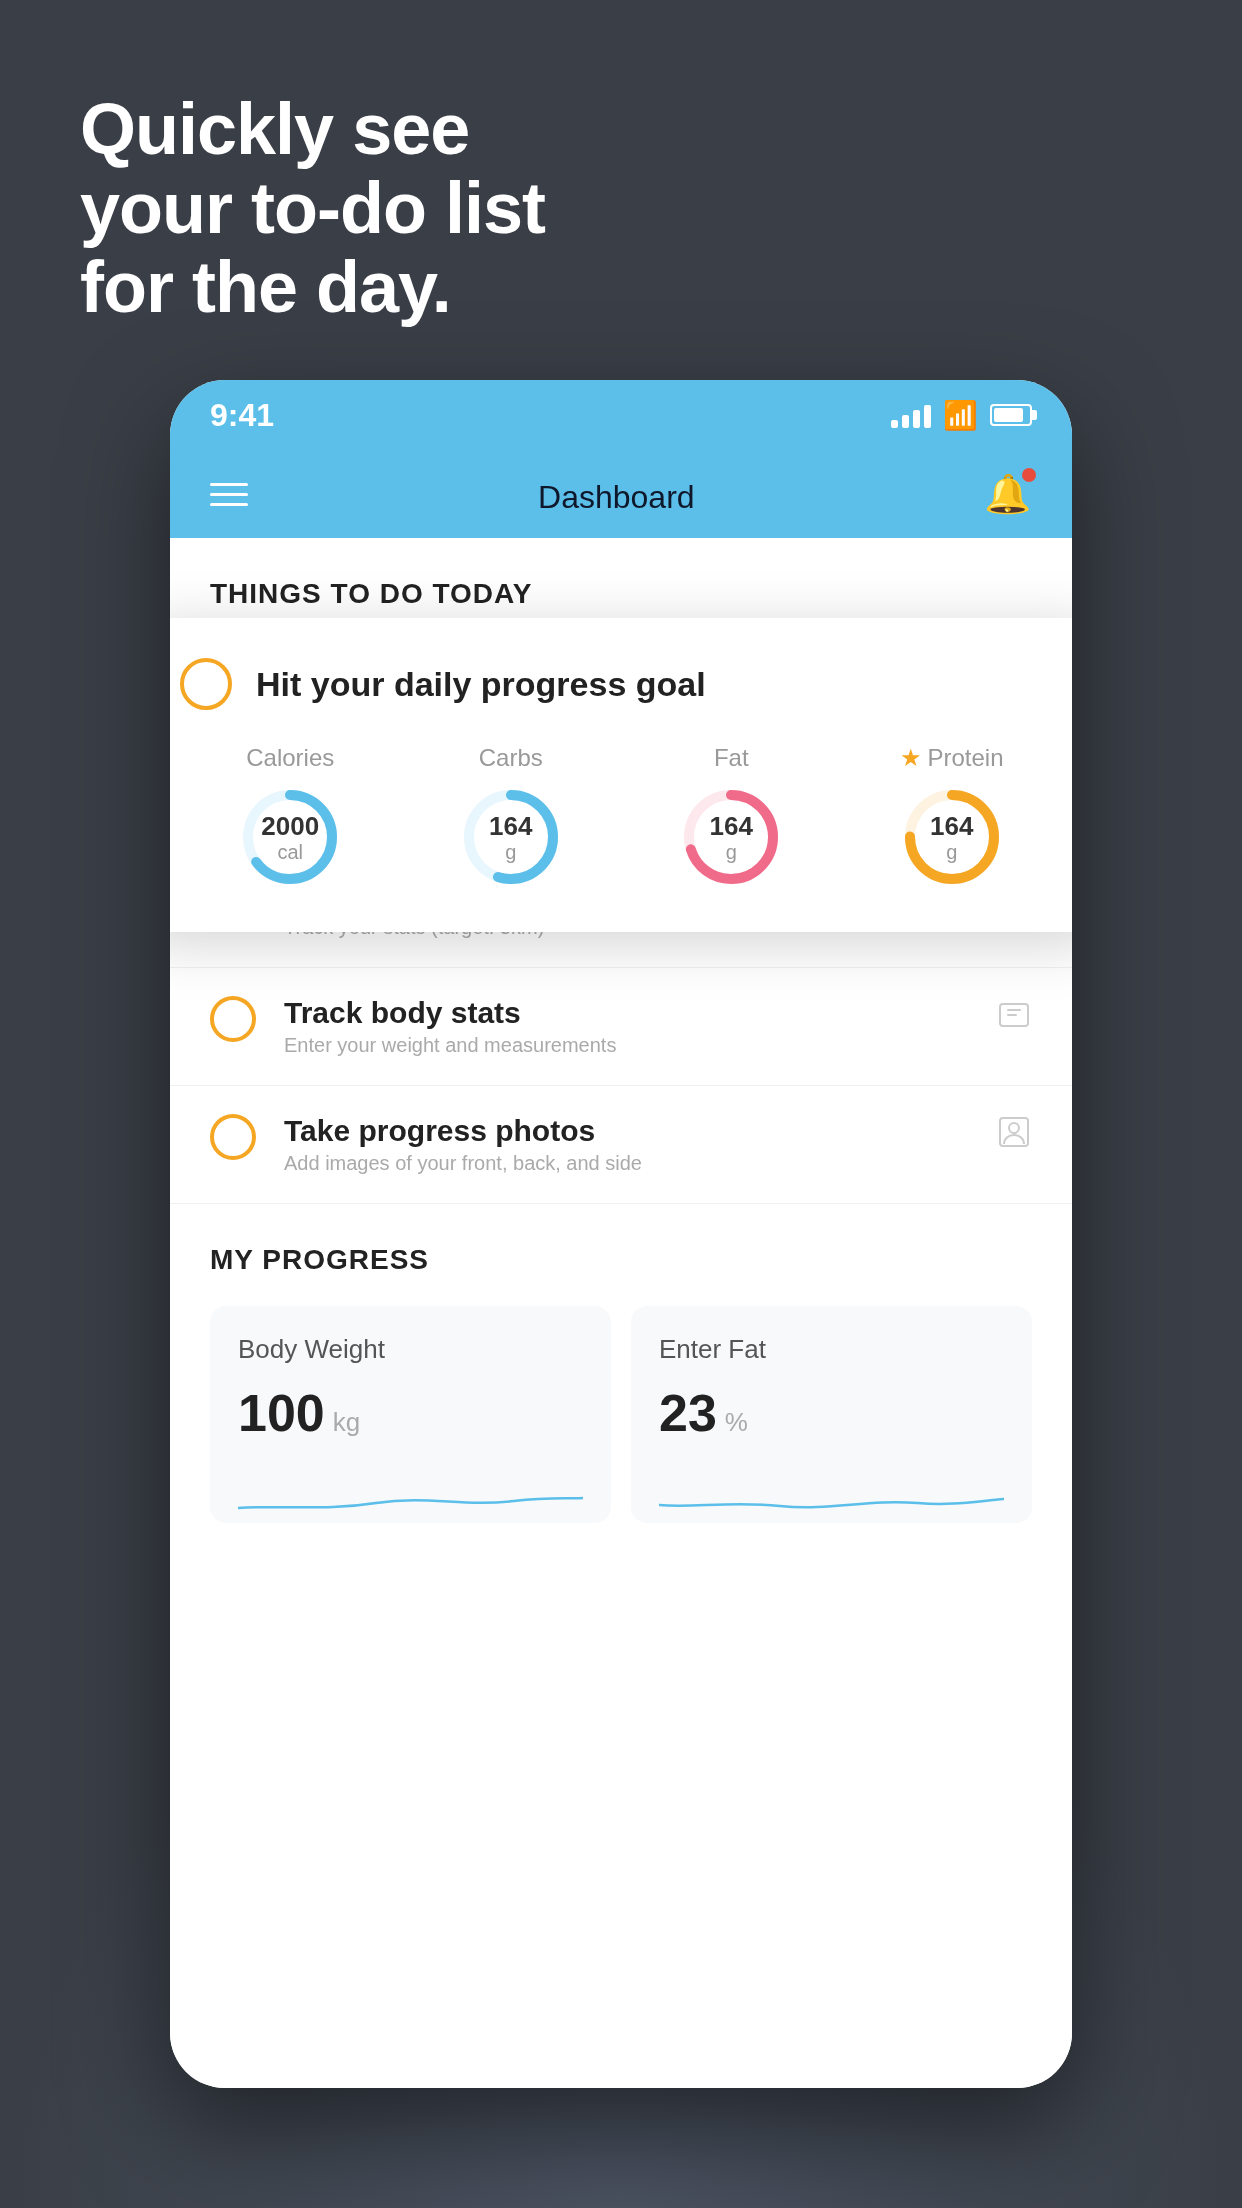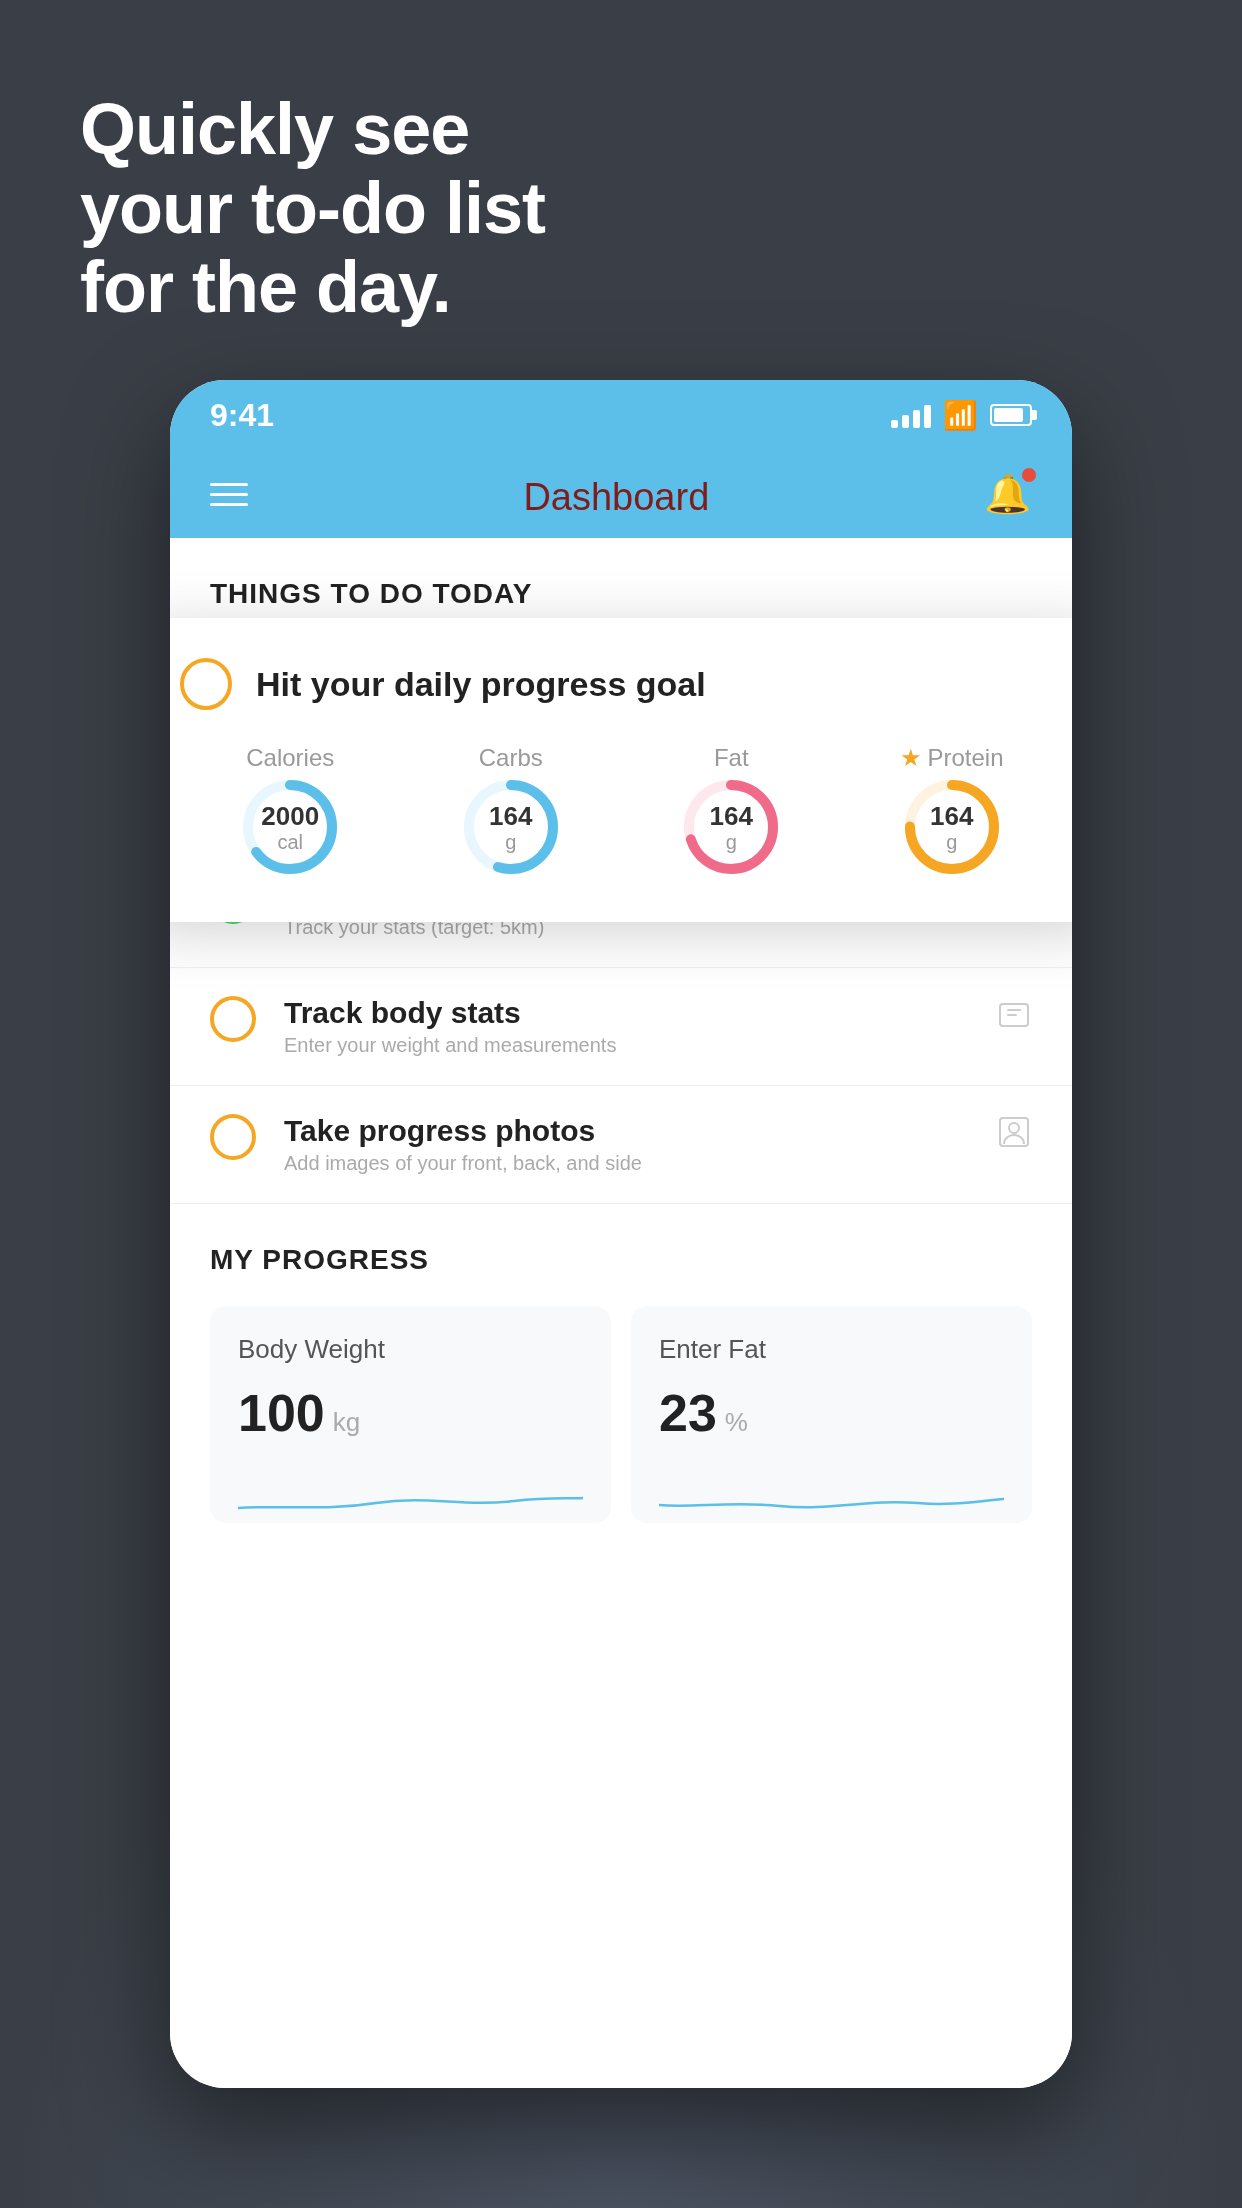--- a/index.html
+++ b/index.html
@@ -138,22 +138,22 @@
 
     .hamburger span {
       display: block;
       width: 38px;
       height: 3px;
       background: #fff;
       border-radius: 2px;
     }
 
     .nav-title {
-      color: #7f1d1d;
-      font-size: 38px;
+      color: #0f172a;
+      font-size: 32px;
       font-weight: 500;
       margin-top: 6px;
     }
 
     .bell-icon {
       position: relative;
       font-size: 38px;
       color: #fff;
       cursor: pointer;
     }
@@ -223,20 +223,21 @@
     .nutrition-circles {
       display: flex;
       justify-content: space-around;
       align-items: flex-start;
     }
 
     .nutrition-item {
       display: flex;
       flex-direction: column;
       align-items: center;
+      gap: 10px;
     }
 
     .nutrition-label {
       font-size: 24px;
       color: #999;
     }
 
     .nutrition-label.protein {
       display: flex;
       align-items: center;

